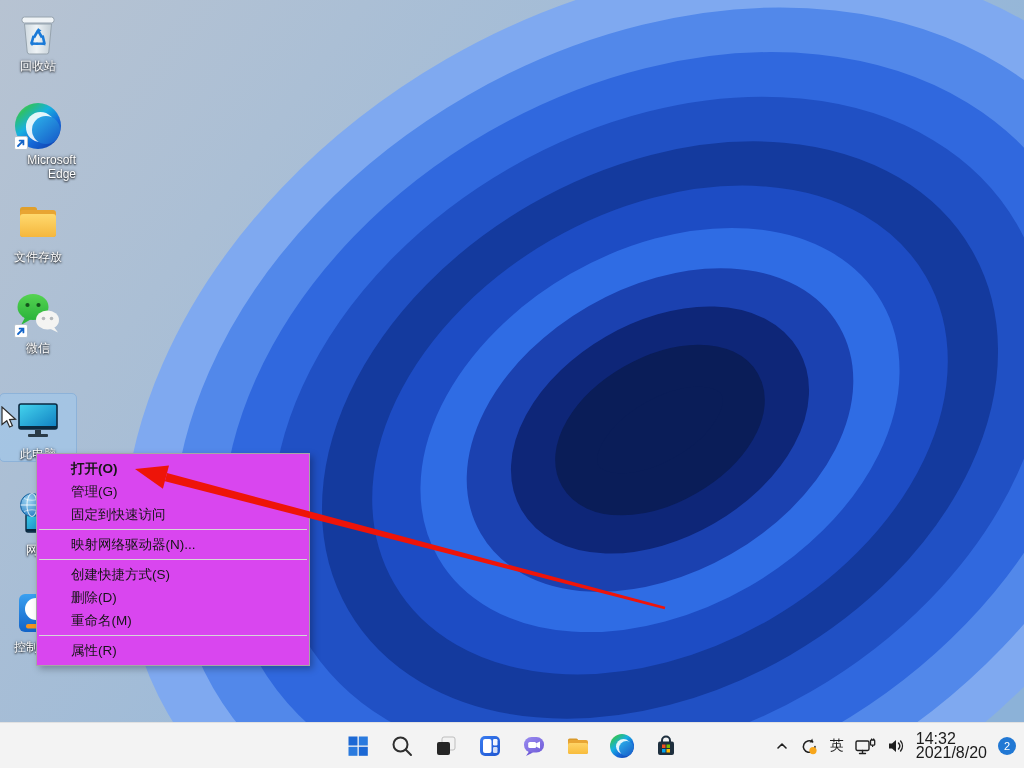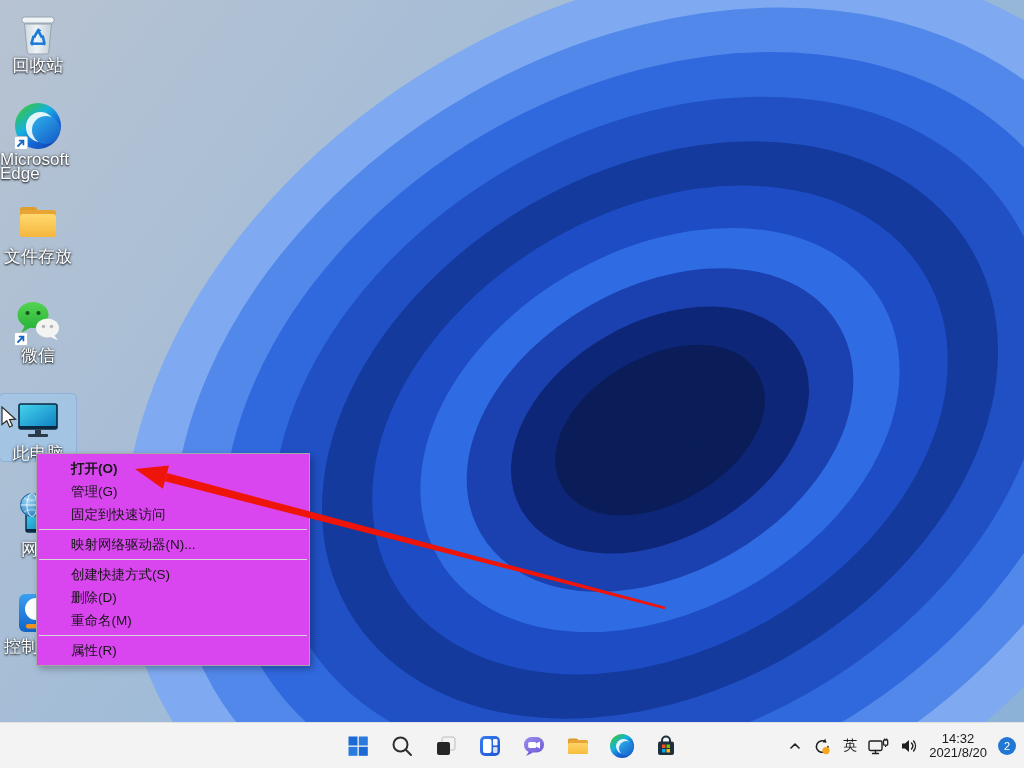--- a/index.html
+++ b/index.html
@@ -13,21 +13,21 @@
   #wallpaper { position:absolute; left:0; top:0; z-index:0; }
   
   .desk-cell {
     position:absolute; left:0; width:76px; z-index:2;
     display:flex; flex-direction:column; align-items:center;
     padding-top:2px; border-radius:4px; cursor:default;
   }
   .desk-cell.selected { background:rgba(158,201,238,0.55); outline:1px solid rgba(120,170,220,0.6); }
   .desk-icon { width:48px; height:48px; position:relative; display:flex; align-items:center; justify-content:center; }
   .desk-label {
-    margin-top:3px; font-size:17px; line-height:14px; color:#ffffff; text-align:left;
+    margin-top:3px; font-size:12px; line-height:14px; color:#ffffff; text-align:right;
     text-shadow: 0 1px 2px rgba(0,0,0,0.9), 0 0 3px rgba(0,0,0,0.55);
     max-width:76px; word-wrap:break-word;
   }
   .shortcut-overlay {
     position:absolute; left:0px; bottom:0px; width:14px; height:14px;
     background:#ffffff; border:1px solid #b7c4d0; border-radius:2px;
     display:flex; align-items:center; justify-content:center;
   }
   .edge-ball { width:46px; height:46px; border-radius:50%; position:relative; overflow:hidden;
     background:linear-gradient(140deg,#7ede59 0%,#2ec06a 18%,#17b0e0 40%,#1668d8 64%,#1143ae 90%); }
@@ -56,21 +56,21 @@
     position:absolute; left:50%; top:0; height:46px; transform:translateX(-50%);
     display:flex; align-items:center; gap:20px;
   }
   .tb-icon { width:24px; height:24px; display:flex; align-items:center; justify-content:center; border-radius:4px; }
   #tray {
     position:absolute; right:8px; top:0; height:46px;
     display:flex; align-items:center; gap:11px; color:#1b1b1b;
   }
   .tray-item { display:flex; align-items:center; justify-content:center; }
   #ime-indicator { font-size:14px; }
-  #clock { text-align:center; font-size:13px; line-height:14px; }
+  #clock { text-align:left; font-size:16px; line-height:14px; }
   #notif-badge {
     width:18px; height:18px; border-radius:50%; background:#2178d4; color:#fff;
     font-size:11px; display:flex; align-items:center; justify-content:center;
   }
 </style>
 </head>
 <body>
 
 <svg id="wallpaper" width="1024" height="768" viewBox="0 0 1024 768">
   <defs>
@@ -143,21 +143,21 @@
         </linearGradient>
       </defs>
       <rect x="6" y="8" width="17" height="10" rx="2.5" fill="#e09f2b"></rect>
       <rect x="6" y="11" width="36" height="27" rx="3" fill="#e8a533"></rect>
       <rect x="6" y="15" width="36" height="23" rx="3" fill="url(#fldf)"></rect>
     </svg>
   </div>
   <div class="desk-label">文件存放</div>
 </div>
 
-<div class="desk-cell" style="top:296px">
+<div class="desk-cell" style="top:288px">
   <div class="desk-icon">
     <svg width="48" height="48" viewBox="0 0 48 48">
       <defs>
         <linearGradient id="wcg" x1="0" y1="0" x2="0" y2="1">
           <stop offset="0%" stop-color="#55d351"></stop>
             <stop offset="100%" stop-color="#2bb43b"></stop>
         </linearGradient>
       </defs>
       <ellipse cx="19" cy="17" rx="15.5" ry="13" fill="url(#wcg)"></ellipse>
       <path d="M11,27.5 L7,35 L17,29.2 Z" fill="#2fb83e"></path>

